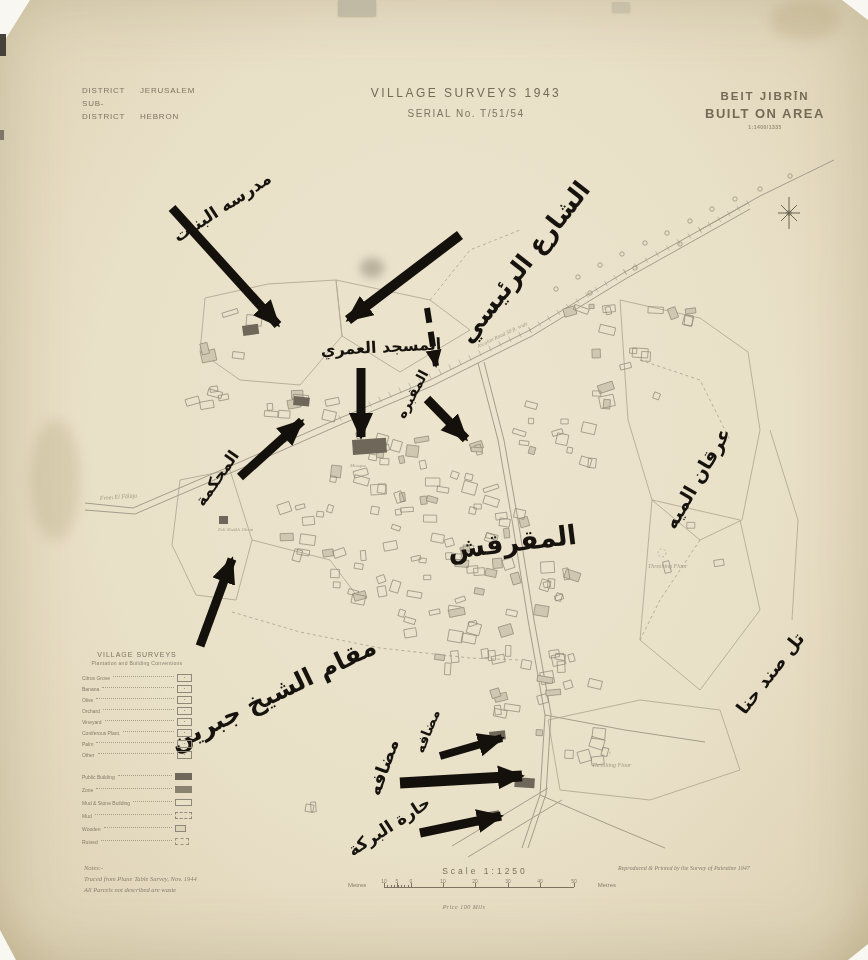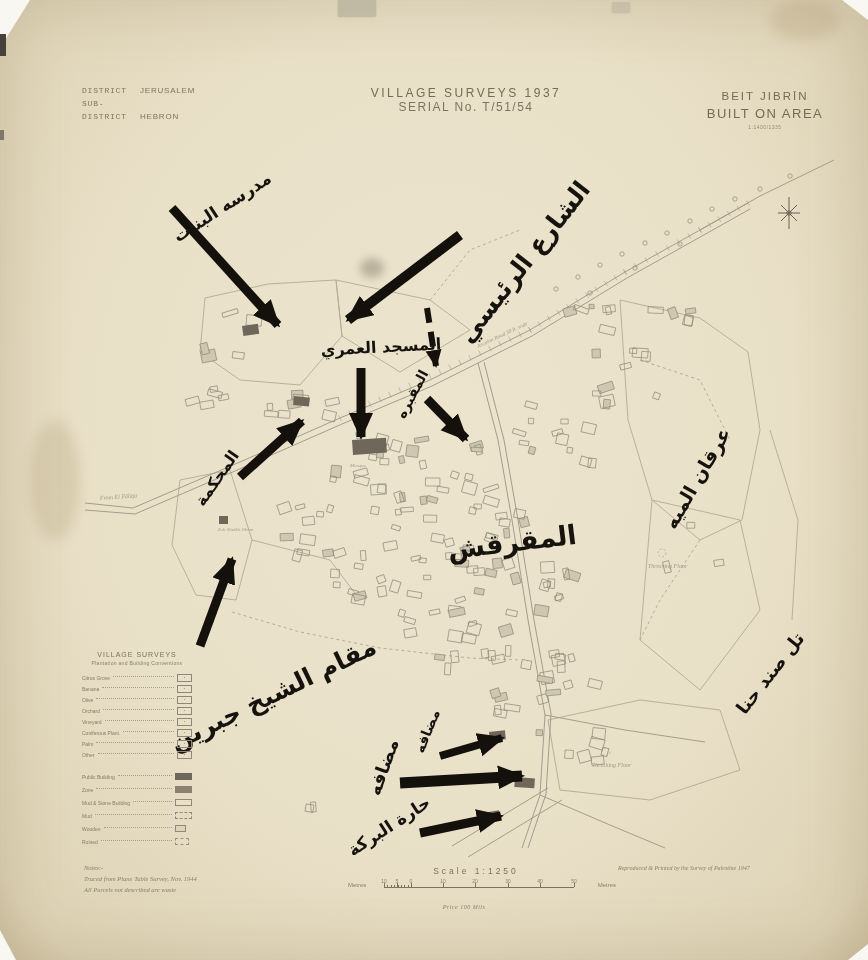--- a/index.html
+++ b/index.html
@@ -14,25 +14,25 @@
   .c-tr{right:0;top:0;width:26px;height:20px;clip-path:polygon(0 0,100% 0,100% 100%);}
   .c-bl{left:0;bottom:0;width:16px;height:30px;clip-path:polygon(0 0,0 100%,100% 100%);}
   .c-br{right:0;bottom:0;width:20px;height:16px;clip-path:polygon(100% 0,100% 100%,0 100%);}
   .tape{position:absolute;background:#bcb6a2;opacity:.85;border-radius:1px;box-shadow:0 1px 2px rgba(80,70,40,.3);}
   .edgemark{position:absolute;background:#46413a;}
   .smudge{position:absolute;border-radius:50%;background:rgba(108,98,82,.38);filter:blur(4px);}
   .stain{position:absolute;border-radius:50%;background:rgba(150,130,80,.18);filter:blur(6px);}
   
   .hdr{color:#7d7462;letter-spacing:.8px;}
   .district{left:82px;top:84px;font-size:8px;line-height:13px;}
-  .district .lbl{display:inline-block;width:58px;font-family:Liberation Mono, monospace;}
+  .district .lbl{display:inline-block;width:58px;}
   .titleblock{left:360px;top:86px;width:212px;text-align:center;color:#746b57;}
   .titleblock .t1{font-size:12px;letter-spacing:2.5px;}
-  .titleblock .t2{font-size:12px;letter-spacing:1.5px;margin-top:0;color:#7d7462;}
-  .villageblock{left:700px;top:90px;width:130px;text-align:center;color:#746b57;}
+  .titleblock .t2{font-size:10px;letter-spacing:1.5px;margin-top:8px;color:#7d7462;}
+  .villageblock{left:700px;top:90px;width:130px;text-align:center;color:#746b57;font-weight:bold;}
   .villageblock .v1{font-size:11.5px;letter-spacing:2px;}
   .villageblock .v2{font-size:13px;letter-spacing:1.5px;margin-top:4px;}
   .villageblock .v3{font-size:5px;letter-spacing:.5px;margin-top:3px;color:#968c75;}
   
   .ann{position:absolute;font-family:"DejaVu Sans",sans-serif;color:#16130e;font-weight:700;
        white-space:nowrap;transform-origin:center center;}
   
   .legend{left:82px;top:651px;width:110px;color:#7b7260;}
   .legend .lt{font-size:7px;letter-spacing:1px;text-align:center;}
   .legend .ls{font-size:5px;letter-spacing:.3px;text-align:center;margin-top:2px;color:#8a8170;}
@@ -46,21 +46,21 @@
   .sw{width:17px;height:7px;flex:none;box-sizing:border-box;}
   .sw0{background:#6e675a;}
   .sw1{background:#8a8170;}
   .sw2{border:.7px solid #8f8779;background:#e9e0c8;}
   .sw3{border:1px dashed #8f8779;background:transparent;}
   .sw4{border:.7px solid #8f8779;width:11px;margin-right:6px;background:#ddd3b8;}
   .sw5{border:1px dashed #9a9180;background:transparent;width:14px;margin-right:3px;}
   
   .notes{left:84px;top:862px;font-family:"Liberation Serif",serif;font-style:italic;
          font-size:6.5px;color:#8a8170;line-height:1.7;}
-  .scaletitle{left:376px;top:866px;width:200px;text-align:center;font-size:8.5px;
+  .scaletitle{left:385px;top:866px;width:200px;text-align:center;font-size:8.5px;
               letter-spacing:3px;color:#7b7260;}
   .scalebar{left:348px;top:876px;width:268px;height:18px;font-size:6px;color:#8a8170;}
   .scalebar .unit{position:absolute;top:6px;}
   .scalebar .unitL{left:0;}
   .scalebar .unitR{right:0;}
   .bar{position:absolute;left:36px;top:10px;width:190px;border-bottom:1px solid #7b7260;height:1px;}
   .tick{position:absolute;bottom:0;width:1px;background:#7b7260;}
   .ticklabel{position:absolute;bottom:3px;font-size:5px;color:#8a8170;transform:translateX(-50%);}
   .price{left:364px;top:904px;width:200px;text-align:center;font-size:6px;
          font-family:"Liberation Serif",serif;font-style:italic;color:#8a8170;letter-spacing:.5px;}
@@ -83,21 +83,21 @@
   <div class="edgemark" style="left:0;top:130px;width:4px;height:10px;opacity:.6;"></div>
   <div class="smudge" style="left:360px;top:258px;width:24px;height:20px;"></div>
   <div class="stain" style="left:770px;top:0;width:70px;height:40px;"></div>
   <div class="stain" style="left:30px;top:420px;width:50px;height:120px;"></div>
 
   <div class="abs hdr district">
     <div><span class="lbl">DISTRICT</span><span>JERUSALEM</span></div>
     <div><span class="lbl">SUB-DISTRICT</span><span>HEBRON</span></div>
   </div>
   <div class="abs titleblock">
-    <div class="t1">VILLAGE SURVEYS 1937</div>
+    <div class="t1">VILLAGE SURVEYS 1943</div>
     <div class="t2">SERIAL No. T/51/54</div>
   </div>
   <div class="abs villageblock">
     <div class="v1">BEIT JIBRĪN</div>
     <div class="v2">BUILT ON AREA</div>
     <div class="v3">1:1400/1335</div>
   </div>
 
   <svg class="abs" style="left:772px;top:196px;" width="34" height="34">
     <g stroke="#6b6354" stroke-width="1" fill="none">

